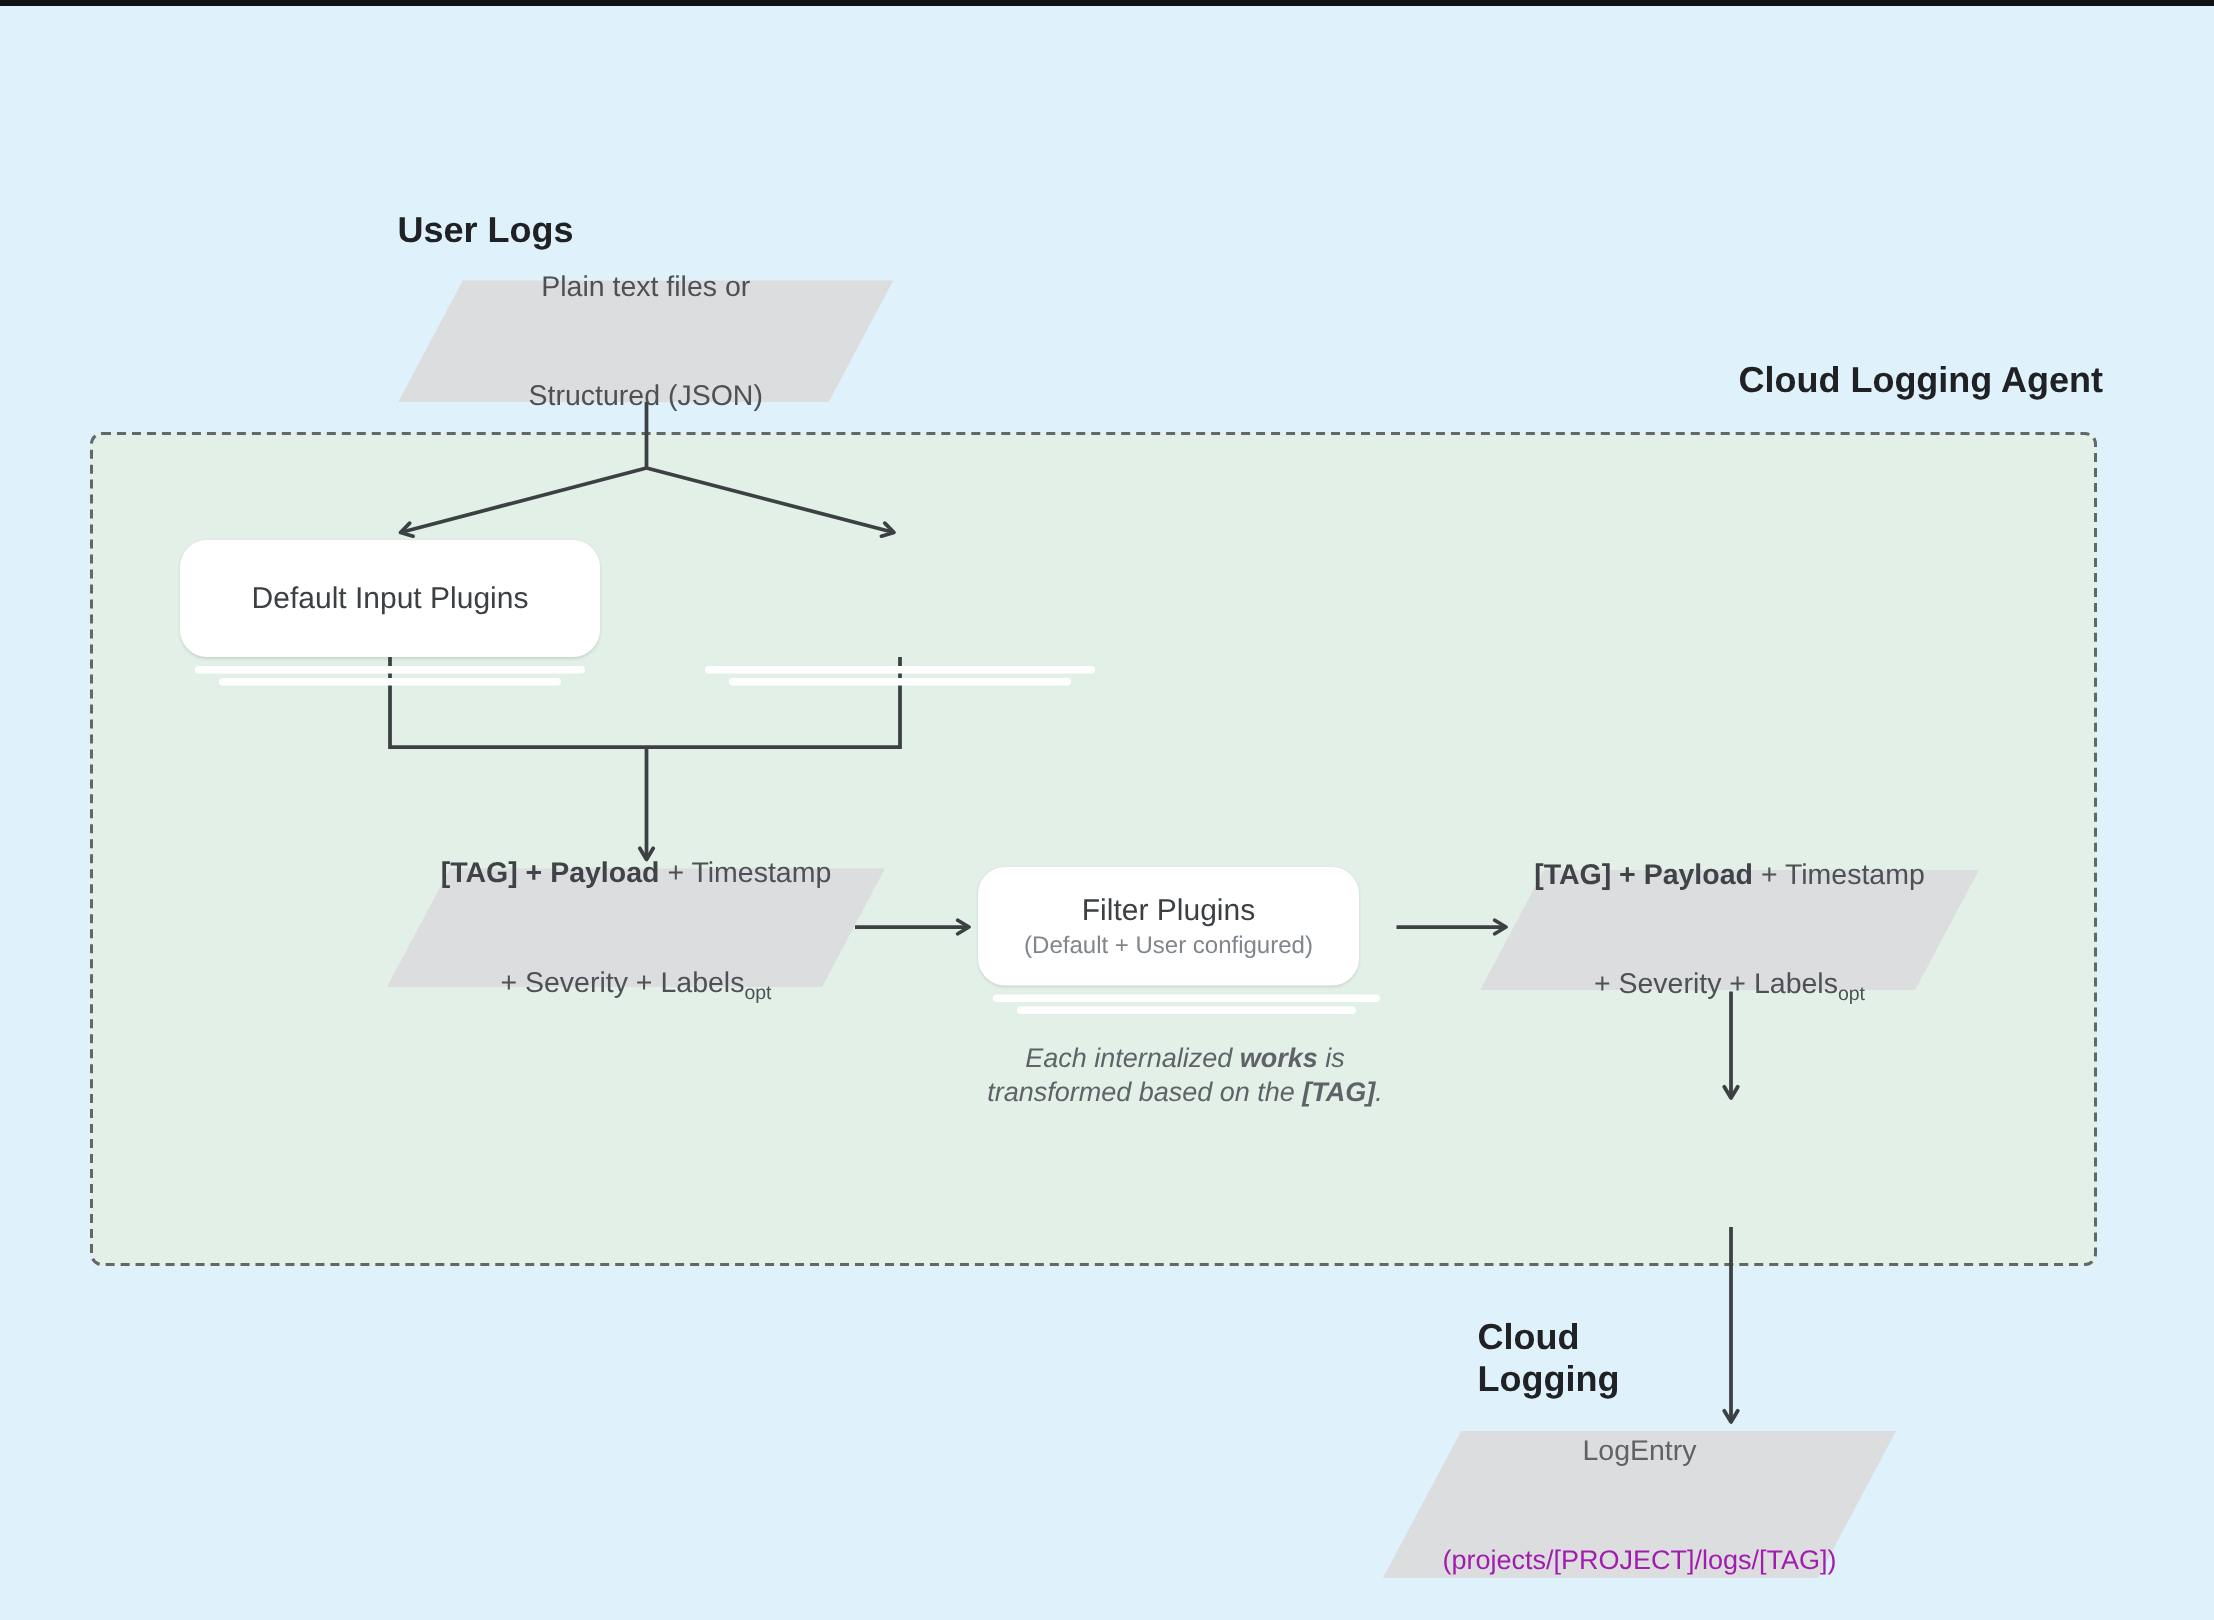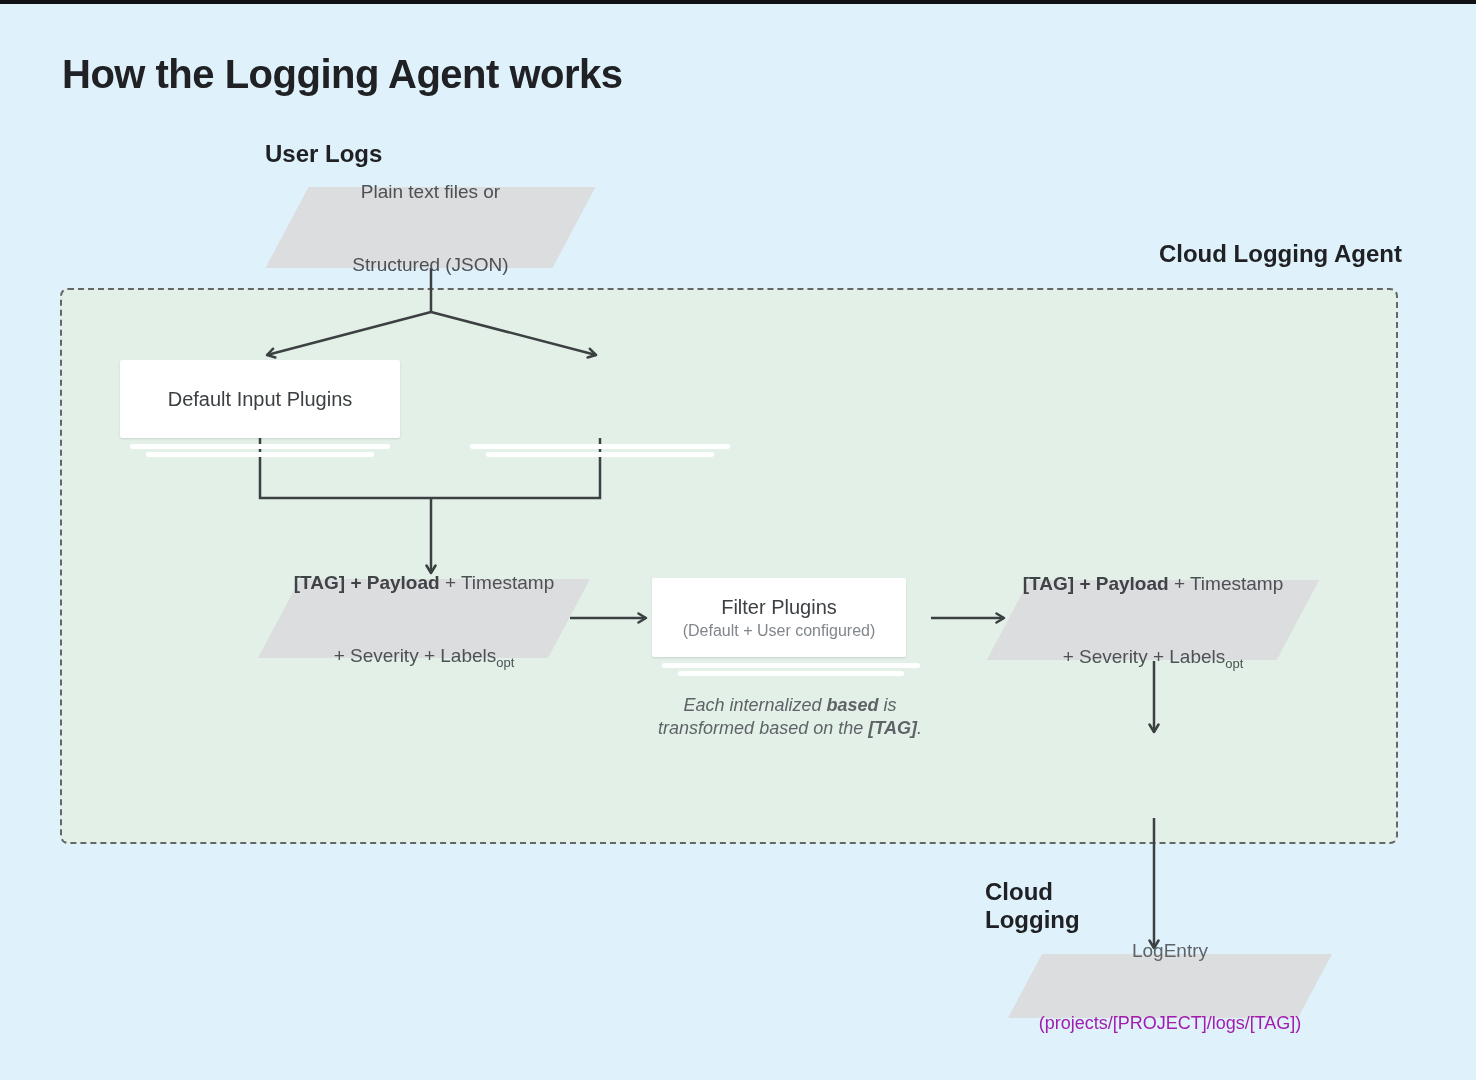--- a/index.html
+++ b/index.html
@@ -42,21 +42,21 @@
     transform:skewX(-28deg);
   }
   .para-text{
     position:relative;width:100%;height:100%;
     display:flex;flex-direction:column;align-items:center;justify-content:center;
     text-align:center;font-size:19px;line-height:25px;color:#4d5156;gap:48px;
   }
   .para-text .b{font-weight:700;color:#3f4347;margin-top:17px;}
   .para-text sub{font-size:13px;line-height:0;}
   .node-box{
-    position:absolute;z-index:3;background:var(--box-white);border-radius:2px;
+    position:absolute;z-index:3;background:var(--box-white);border-radius:18px;
     box-shadow:0 1px 2px rgba(60,64,67,0.15);
     display:flex;flex-direction:column;align-items:center;justify-content:center;
     text-align:center;
   }
   .node-title{font-size:20px;color:#3c4043;line-height:26px;}
   .node-subtitle{font-size:16px;color:var(--text-muted);line-height:21px;}
   .page-line{position:absolute;z-index:3;height:5px;background:var(--box-white);border-radius:3px;}
   .note{
     position:absolute;left:632px;top:694px;width:316px;z-index:3;
     text-align:center;font-style:italic;font-size:18px;line-height:23px;
@@ -67,21 +67,20 @@
   .logentry-subtitle{font-size:18px;color:#a21caf;line-height:24px;}
   .cloud-logging-label{line-height:28px;}
 </style>
 </head>
 <body>
 
 <div id="stage">
 
   <div class="topbar"></div>
 
-  <div class="page-title">How the Logging Agent works</div>
 
   <div class="flow-label" style="left:265px;top:140px;">User Logs</div>
 
   <div class="flow-label" style="left:1402px;top:240px;transform:translateX(-100%);">Cloud Logging Agent</div>
 
   <div class="flow-label" style="left:258px;top:530px;">Log Records</div>
 
   <div class="flow-label" style="left:985px;top:534px;">Log Records</div>
 
   <div class="flow-label cloud-logging-label" style="left:985px;top:878px;">
@@ -137,39 +136,39 @@
 
   <div class="node-box" style="left:652px;top:578px;width:254px;height:79px;">
     <div class="node-title">Filter Plugins</div>
     <div class="node-subtitle">(Default + User configured)</div>
   </div>
   <div class="page-line" style="left:662px;top:663px;width:258px;"></div>
   <div class="page-line" style="left:678px;top:671px;width:226px;"></div>
 
   <div class="note">
     <div>
-      <span>Each internalized </span><span class="b">based</span><span> is</span>
+      <span>Each internalized </span><span class="b">works</span><span> is</span>
     </div>
     <div>
       <span>transformed based on the </span><span class="b">[TAG]</span><span>.</span>
     </div>
   </div>
 
   <div class="para" style="left:1008px;top:580px;width:290px;height:80px;">
     <div class="para-text">
       <div>
         <span class="b">[TAG] + Payload</span><span> + Timestamp</span>
       </div>
       <div>
         <span>+ Severity + Labels</span><sub>opt</sub>
       </div>
     </div>
   </div>
 
 
-  <div class="para" style="left:1025px;top:954px;width:290px;height:64px;">
+  <div class="para" style="left:948px;top:954px;width:290px;height:98px;">
     <div class="para-text">
       <div class="logentry-title">LogEntry</div>
       <div class="logentry-subtitle">(projects/[PROJECT]/logs/[TAG])</div>
     </div>
   </div>
 
 </div>
 
 </body></html>

